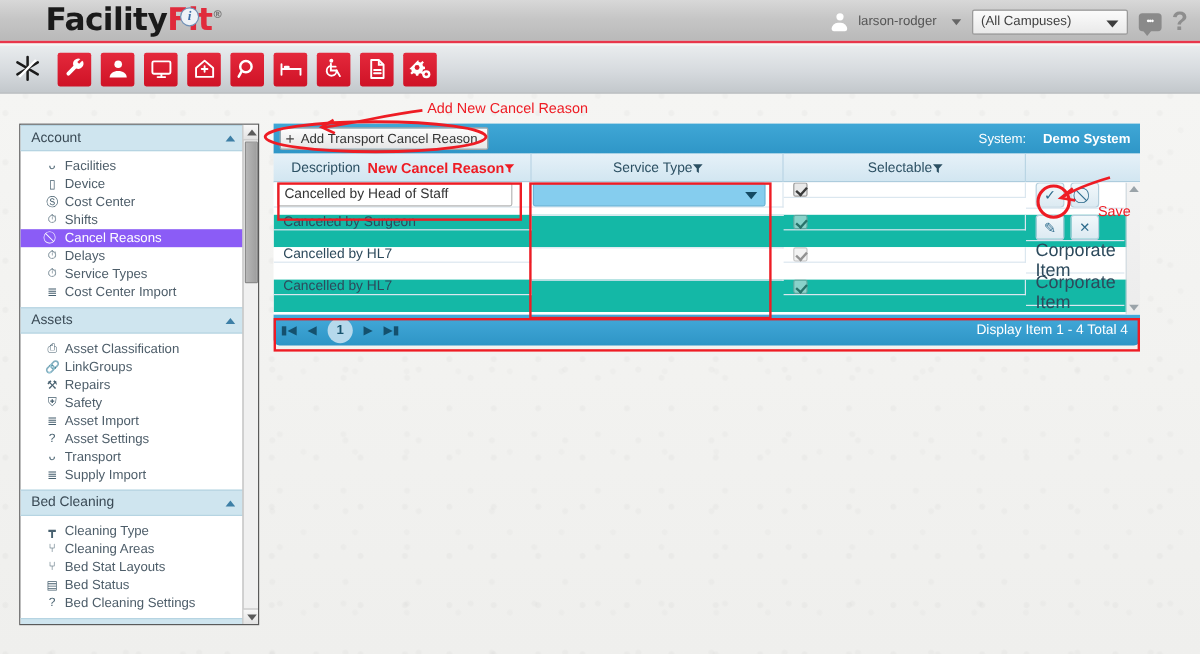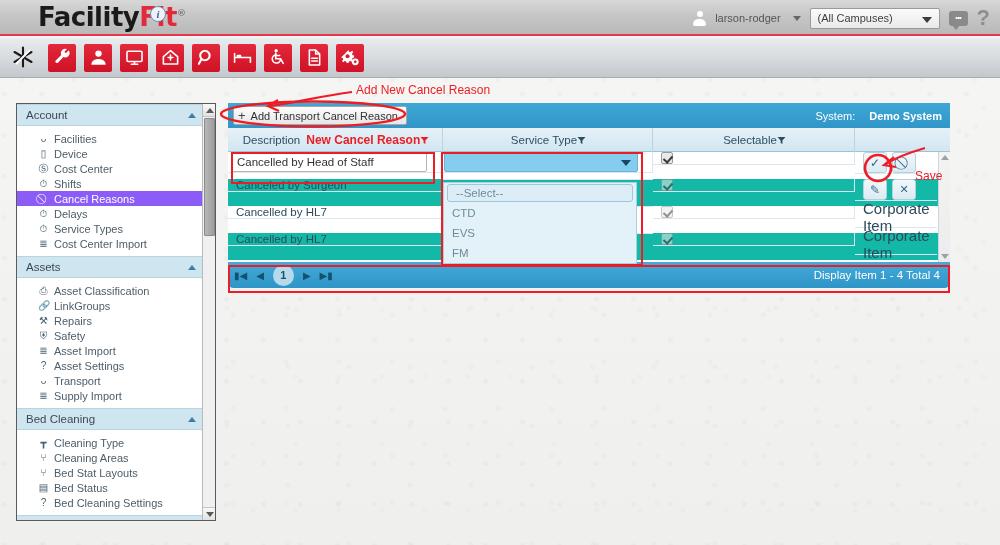--- a/index.html
+++ b/index.html
@@ -625,26 +625,20 @@
         <span class="pg-ico">▮◀</span>
         <span class="pg-ico">◀</span>
         <span class="pg-num">1</span>
         <span class="pg-ico">▶</span>
         <span class="pg-ico">▶▮</span>
       </div>
       <div class="pg-right">Display Item 1 - 4 Total 4</div>
     </div>
   </div>
 
-  <div class="svc-list" id="svc-list">
-      <div class="svc-opt sel">--Select--</div>
-      <div class="svc-opt">CTD</div>
-      <div class="svc-opt">EVS</div>
-      <div class="svc-opt">FM</div>
-    </div>
 
   <div class="annot" style="left:356px; top:83px;">Add New Cancel Reason</div>
   <div class="annot" style="left:915px; top:137px;margin-top:32px;">Save</div>
 
   <svg class="ovl" style="left:0;top:0;width:1000px;height:545px;">
 
     <path d="M352 92 C 320 96, 300 102, 270 106" stroke="#ee1c24" stroke-width="2.2" fill="none"></path>
     <path d="M278 100 L268 106 L279 111" stroke="#ee1c24" stroke-width="2.2" fill="none"></path>
 
     <ellipse cx="313" cy="114" rx="92" ry="12.5" stroke="#ee1c24" stroke-width="2.4" fill="none"></ellipse>

